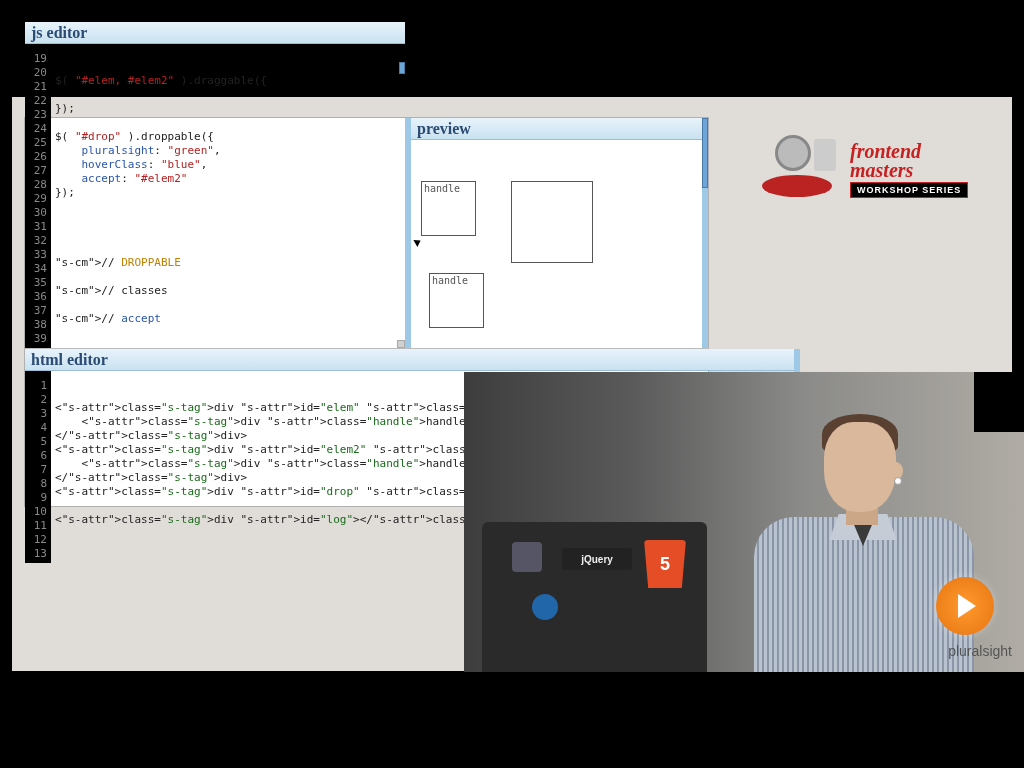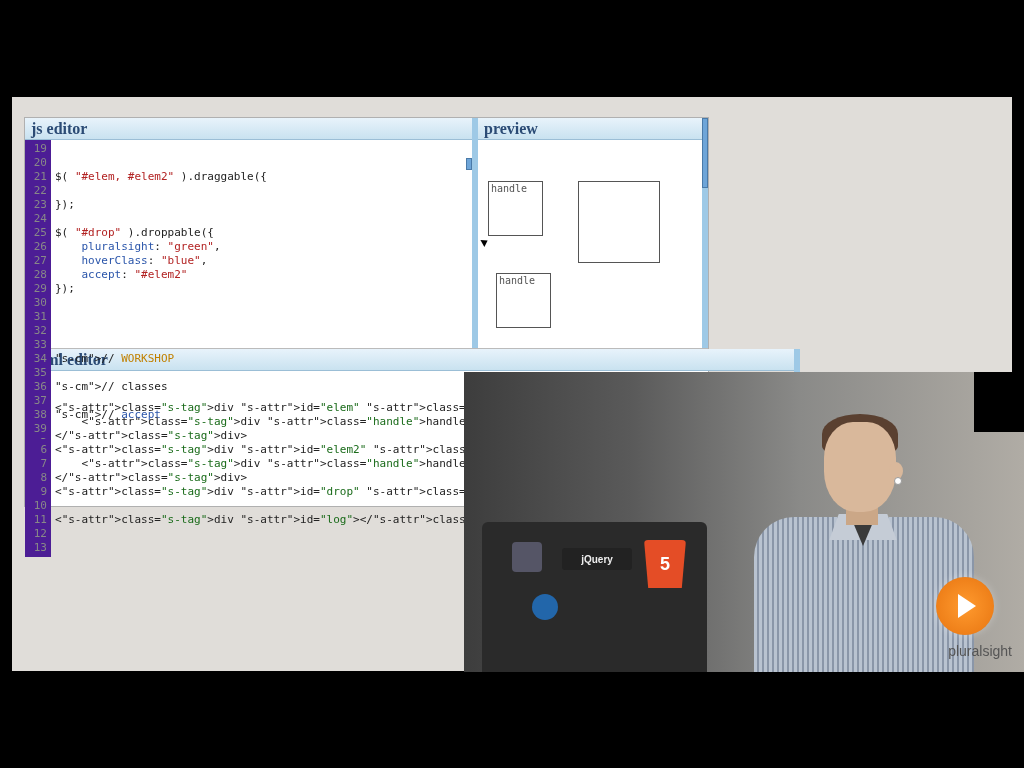--- a/index.html
+++ b/index.html
@@ -17,35 +17,35 @@
   background: #e0ddd9;
 }
 .editor-container {
   position: absolute; top: 20px; left: 12px;
   width: 685px; height: 390px;
   background: #fff;
   border: 1px solid #b0b0b0;
   display: flex; flex-direction: column;
 }
 .top-row { display:flex; height: 230px; }
-.js-panel { width: 453px; display:flex; flex-direction:column; border-right: 6px solid #9ec9e6; }
+.js-panel { width: 386px; display:flex; flex-direction:column; border-right: 6px solid #9ec9e6; justify-content: flex-end; }
 .preview-panel { flex:1; display:flex; flex-direction:column; border-right: 6px solid #9ec9e6; gap: 35px; }
 .html-panel { flex:1; display:flex; border-top: 1px solid #bbb; }
 .header {
   background: linear-gradient(#e8f3fb,#c9e2f0);
   border-bottom: 1px solid #9bbed6;
   font-family: Georgia, serif; font-weight: bold; font-style: normal;
   font-size: 16px; color: #2b4b75;
   padding: 2px 6px 3px 6px;
   height: 22px;
 }
 .gutter {
-  background: #4c1d95; color:#888; text-align:right;
+  background: #000000; color:#888; text-align:right;
   font-family: Menlo,Consolas,monospace; font-size:11px;
-  padding: 2px 4px 2px 2px; line-height: 14px;
+  padding: 8px 4px 2px 2px; line-height: 14px;
   user-select: none; min-width: 26px;
 }
 .code {
   font-family: Menlo,Consolas,monospace; font-size:11px;
   line-height:14px; padding: 2px 4px; white-space: pre;
   flex:1; overflow:hidden; color:#222;
 }
 .code-wrap { display:flex; flex:1; position:relative; }
 .scroll-handle {
   position:absolute; right:0; width:6px; background:#6ea5d8;
@@ -166,21 +166,21 @@
 
 $( <span class="s-str">"#drop"</span> ).droppable({
     <span class="s-key">pluralsight</span>: <span class="s-str">"green"</span>,
     <span class="s-key">hoverClass</span>: <span class="s-str">"blue"</span>,
     <span class="s-key">accept</span>: <span class="s-str">"#elem2"</span>
 });
 
 
 
 
-<span class="&lt;span">"s-cm"</span>&gt;// <span class="s-id">WORKSHOP</span>
+<span class="&lt;span">"s-cm"</span>&gt;// <span class="s-id">DROPPABLE</span>
 
 <span class="&lt;span">"s-cm"</span>&gt;// classes
 
 <span class="&lt;span">"s-cm"</span>&gt;// <span class="s-key">accept</span>
 
 </div>
           <div class="scroll-handle js-scroll-handle"></div>
           <div class="js-scroll-arrow"></div>
         </div>
       </div>
@@ -216,20 +216,32 @@
 
 
 </div>
           <div class="scroll-handle py-scroll-handle"></div>
         </div>
       </div>
       <div class="right-gap"></div>
     </div>
   </div>
 
+  <div class="logo-area">
+    <div class="logo-icon">
+      <div class="gear"></div>
+        <div class="jar"></div>
+        <div class="disc"></div>
+    </div>
+    <div class="logo-text">
+      <div class="l1">frontend</div>
+      <div class="l2">masters</div>
+      <div class="l3">WORKSHOP SERIES</div>
+    </div>
+  </div>
 
   <div class="video-area">
     <div class="presenter-bg"></div>
     <div class="black-strip"></div>
     <div class="laptop">
       <div class="sticker octo"></div>
       <div class="sticker jquery" data-text="jQuery"></div>
       <div class="sticker html5">5</div>
       <div class="sticker blue"></div>
     </div>

